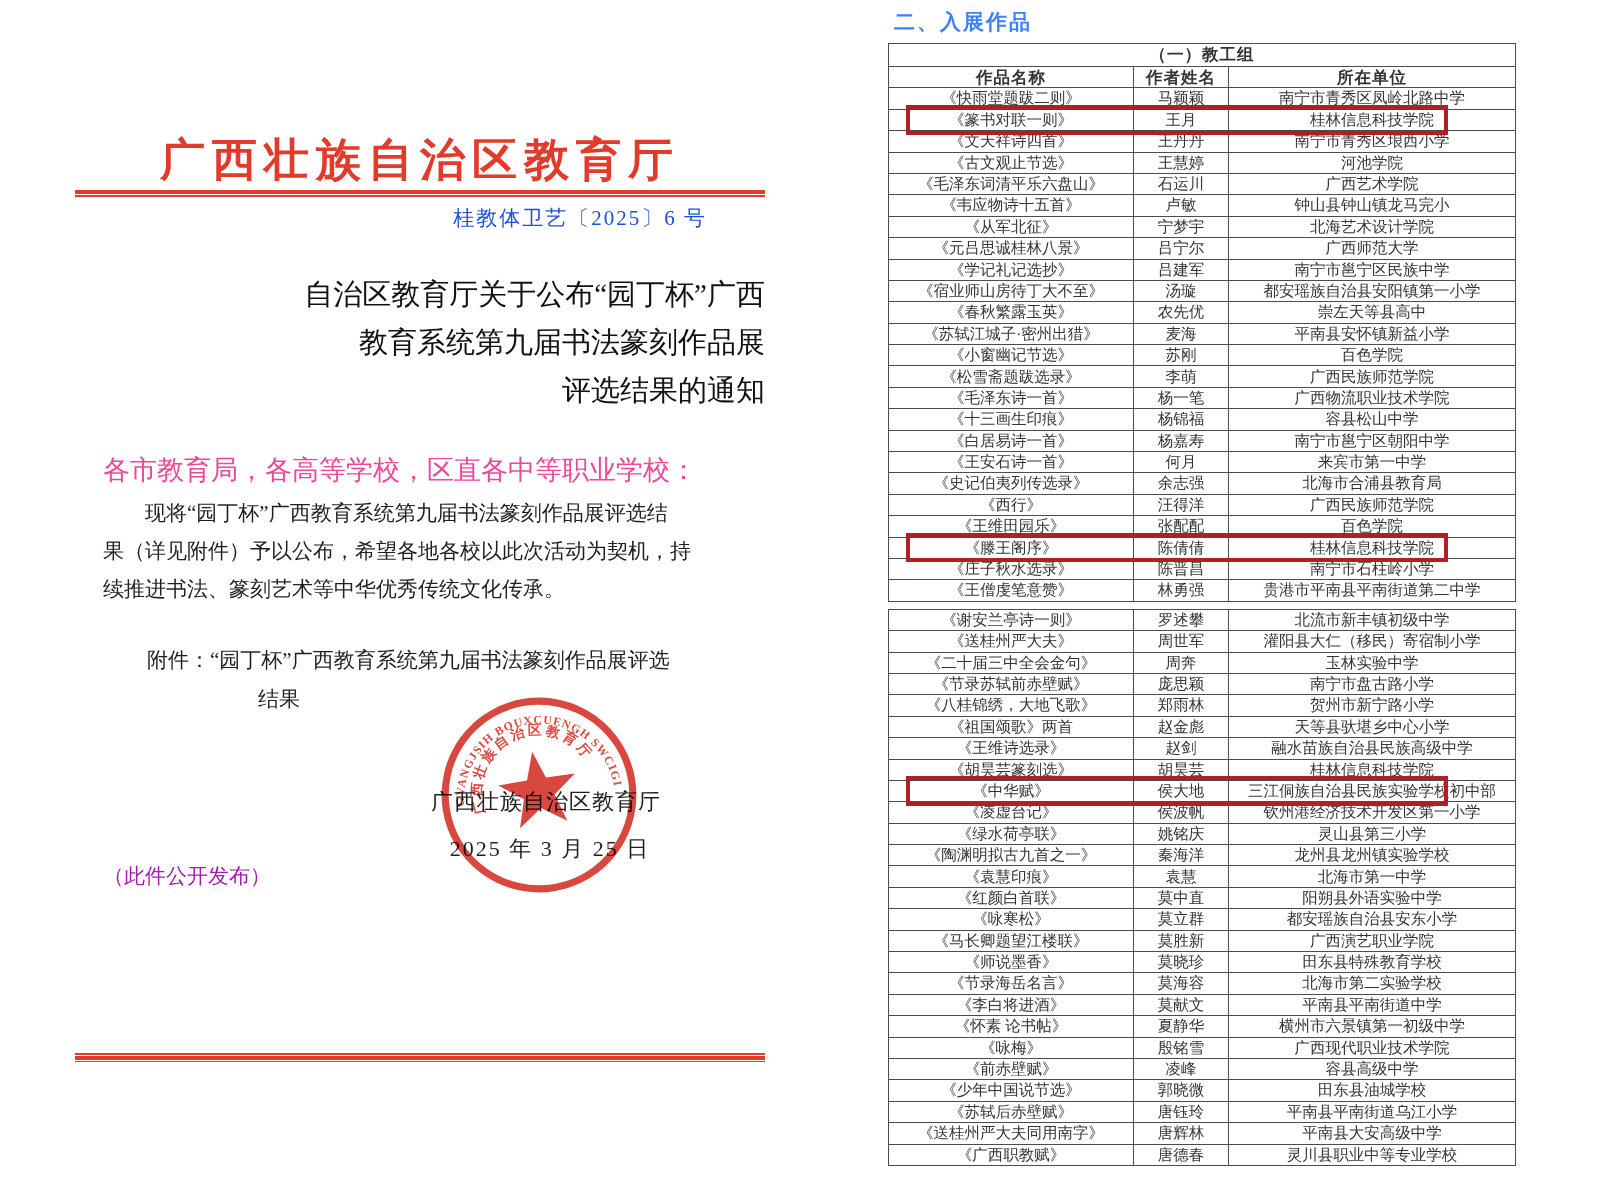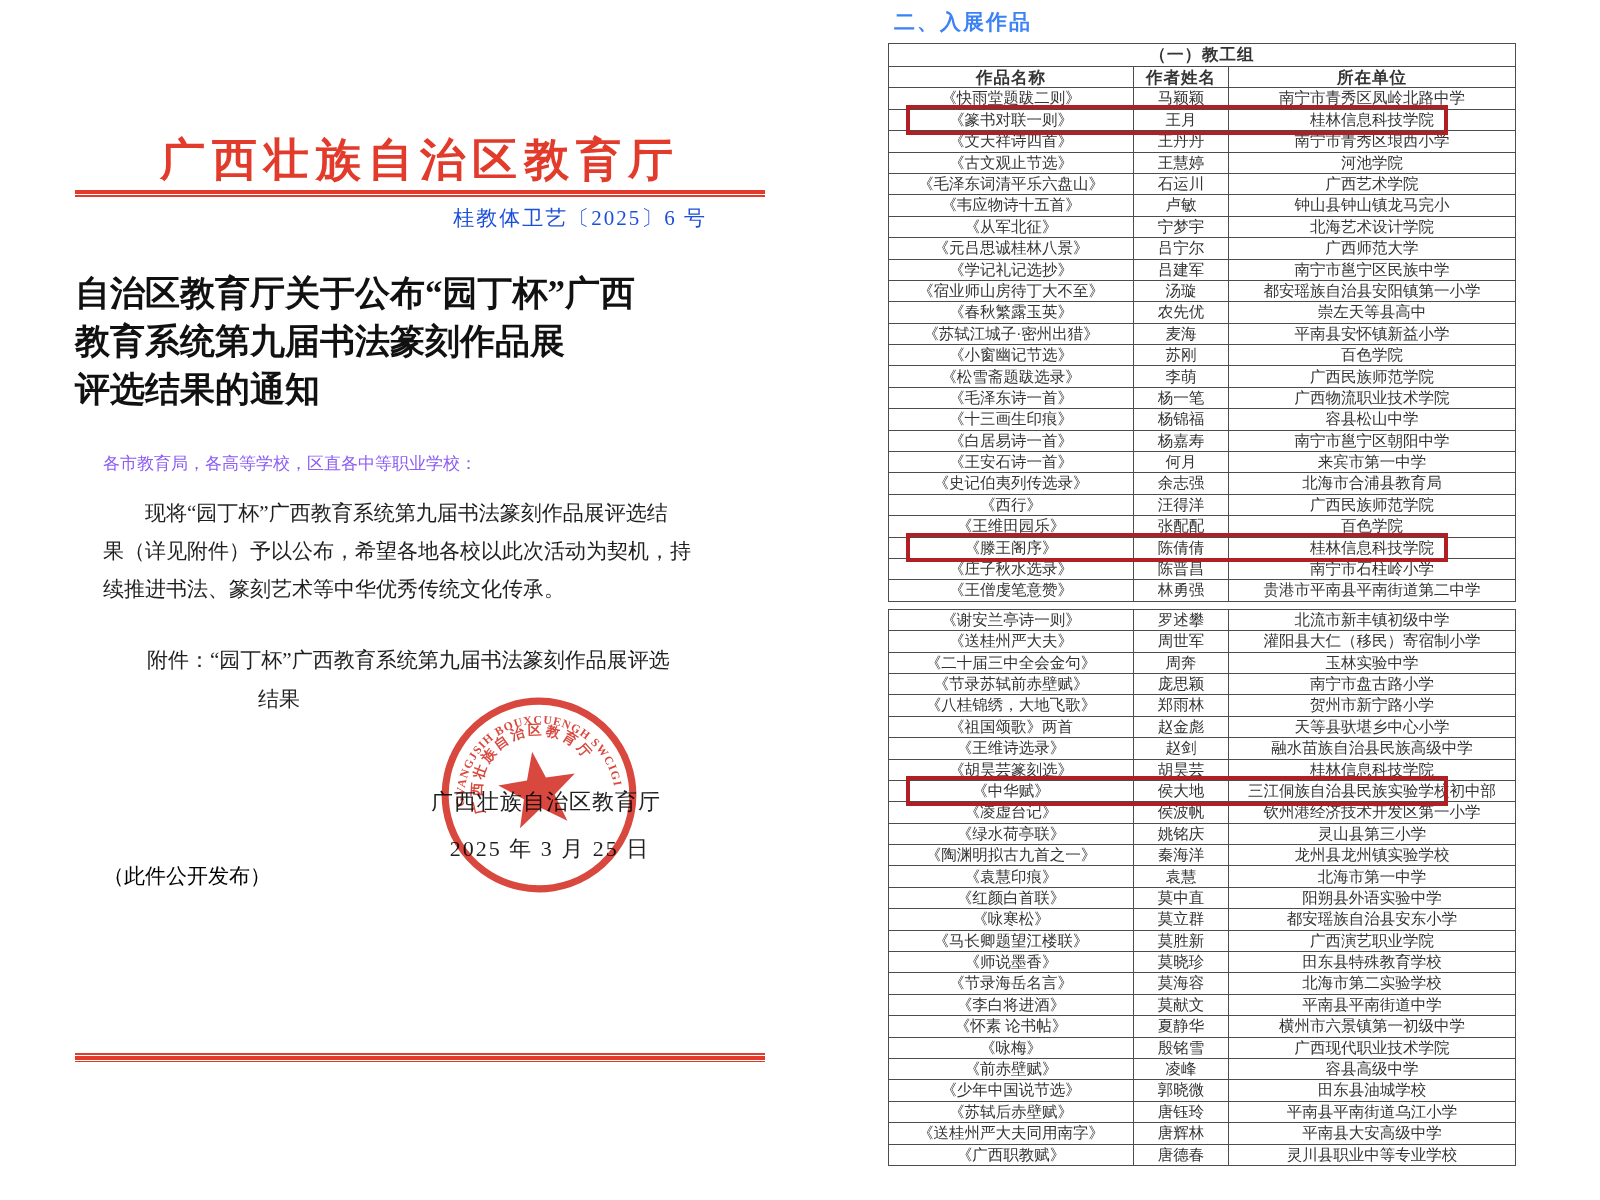--- a/index.html
+++ b/index.html
@@ -19,32 +19,32 @@
   .head-rule{
     position:absolute;left:0;top:190px;width:100%;height:7px;
     background:linear-gradient(to bottom,#e23a2b 0 4px,#ffffff 4px 5.2px,#e23a2b 5.2px 7px);
   }
   .docnum{
     position:absolute;right:58px;top:204px;
     font-size:21px;color:#1d4ed8;letter-spacing:2px;
   }
   .notice-title{
     position:absolute;left:0;top:270px;width:100%;
-    text-align:left;font-size:35px;font-weight:bold;line-height:48px;color:#111;
-  }
-  .salutation{position:absolute;left:28px;top:452px;font-size:17px;color:#8b5cf6;font-family:Liberation Mono, monospace;}
+    text-align:right;font-size:29px;font-weight:normal;line-height:48px;color:#111;
+  }
+  .salutation{position:absolute;left:28px;top:452px;font-size:27px;color:#ec4899;font-family:Liberation Mono, monospace;}
   .bodytext{position:absolute;left:28px;top:494px;width:640px;font-size:21px;line-height:38px;color:#1f1f1f;}
   .bodytext .indent{text-indent:2em;}
   .attach1{position:absolute;left:72px;top:646px;font-size:21px;color:#1f1f1f;}
   .attach2{position:absolute;left:135px;top:685px;font-size:21px;color:#1f1f1f;margin-left:48px;}
   .signer{position:absolute;left:326px;top:787px;width:290px;text-align:center;
           font-size:22px;color:#1f1f1f;letter-spacing:1px;z-index:1;}
   .sign-date{position:absolute;left:360px;top:834px;width:230px;text-align:center;
           font-size:22px;color:#1f1f1f;letter-spacing:2px;z-index:1;}
-  .public-note{position:absolute;left:28px;top:862px;font-size:21px;color:#000000;}
+  .public-note{position:absolute;left:28px;top:862px;font-size:21px;color:#a21caf;}
   .foot-rule{
     position:absolute;left:0;top:1053px;width:100%;height:9px;
     background:linear-gradient(to bottom,#e23a2b 0 2px,#ffffff 2px 3.2px,#e23a2b 3.2px 6.8px,#ffffff 6.8px 8px,#e23a2b 8px 9px);
   }
   .seal{
     position:absolute;left:362px;top:693px;width:204px;height:204px;z-index:2;
     mix-blend-mode:multiply;opacity:.93;transform:rotate(-9deg);
   }
   
   .table-page{position:absolute;left:888px;top:6px;width:640px;}

